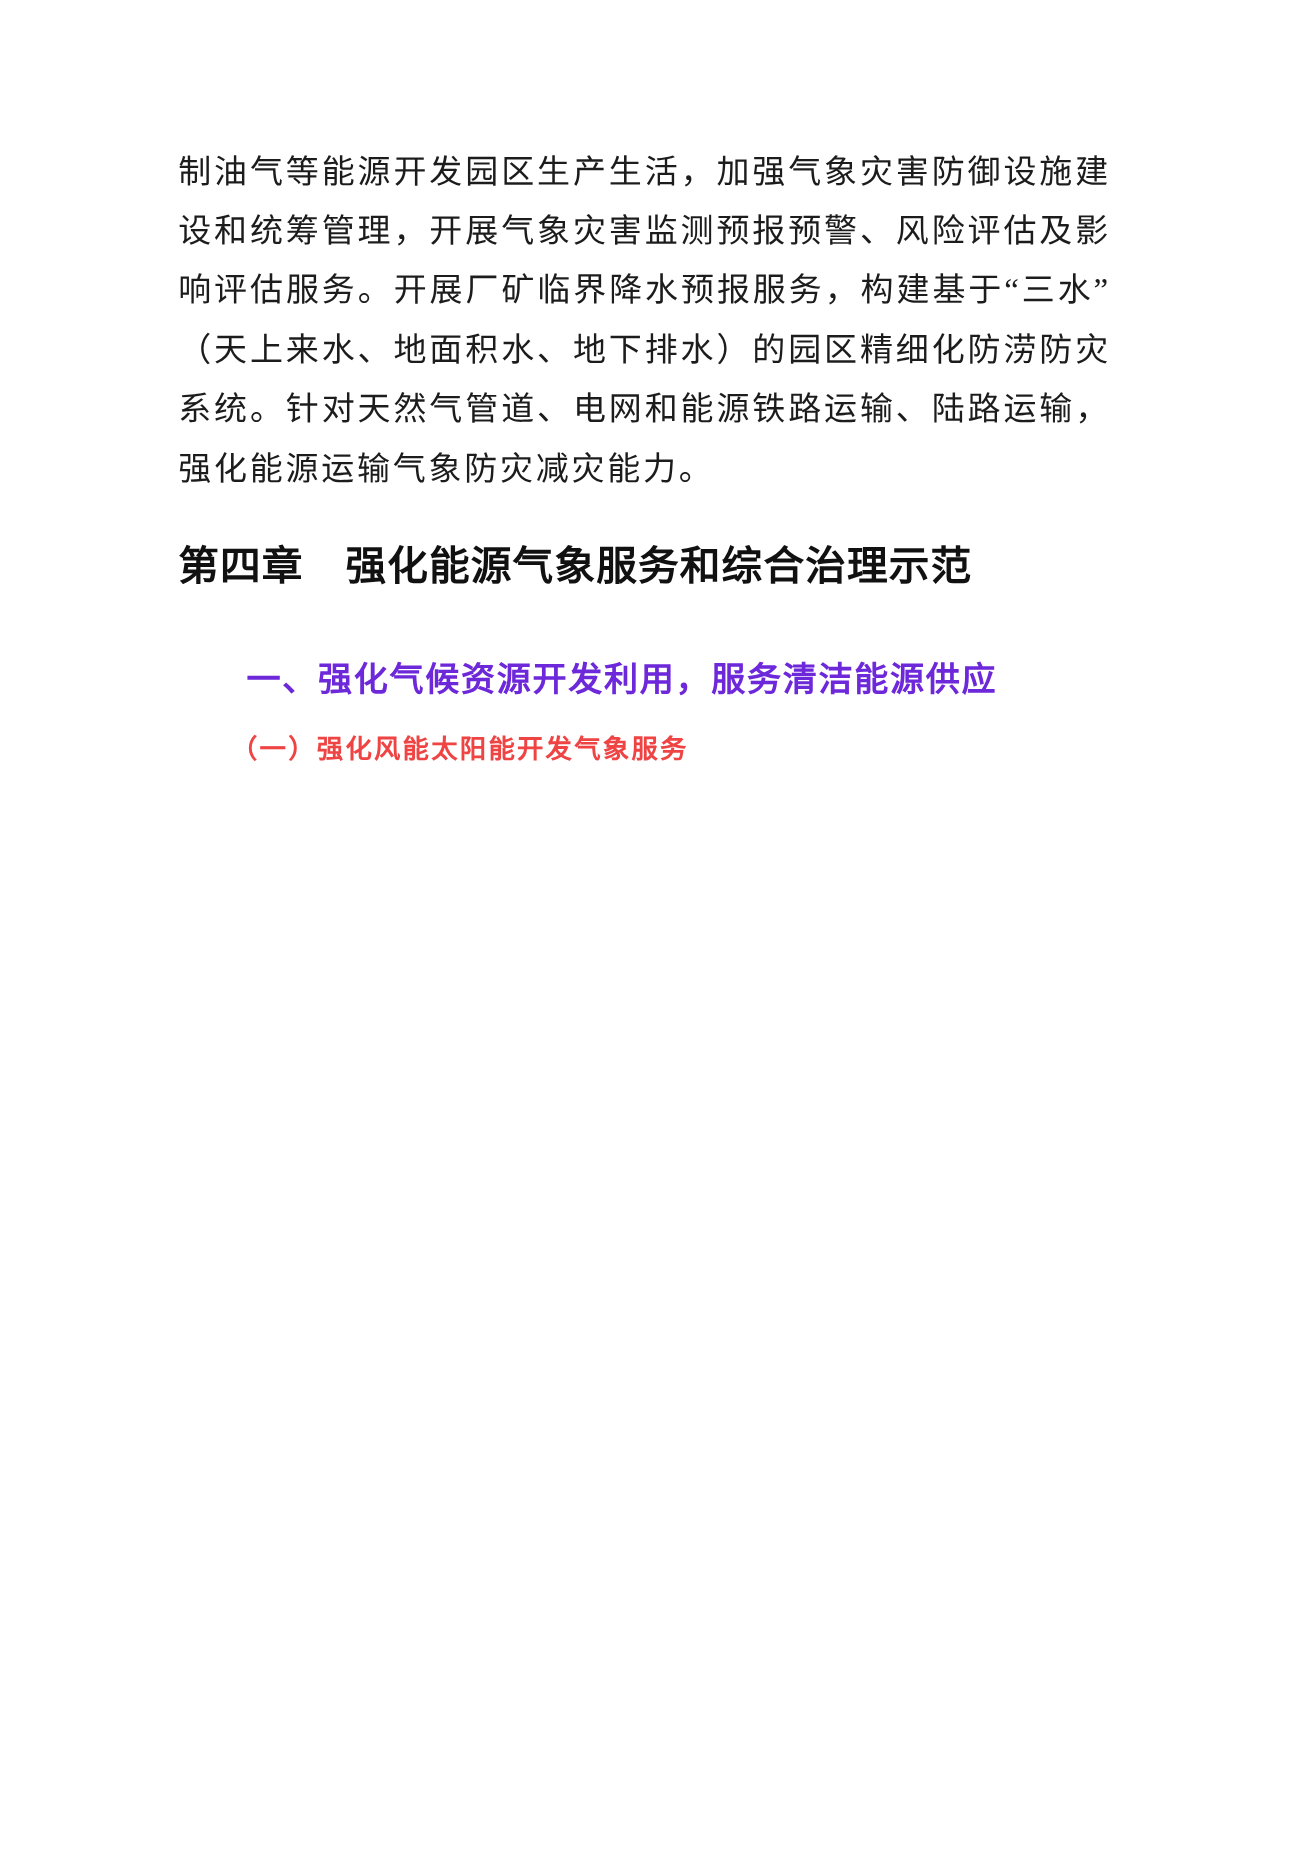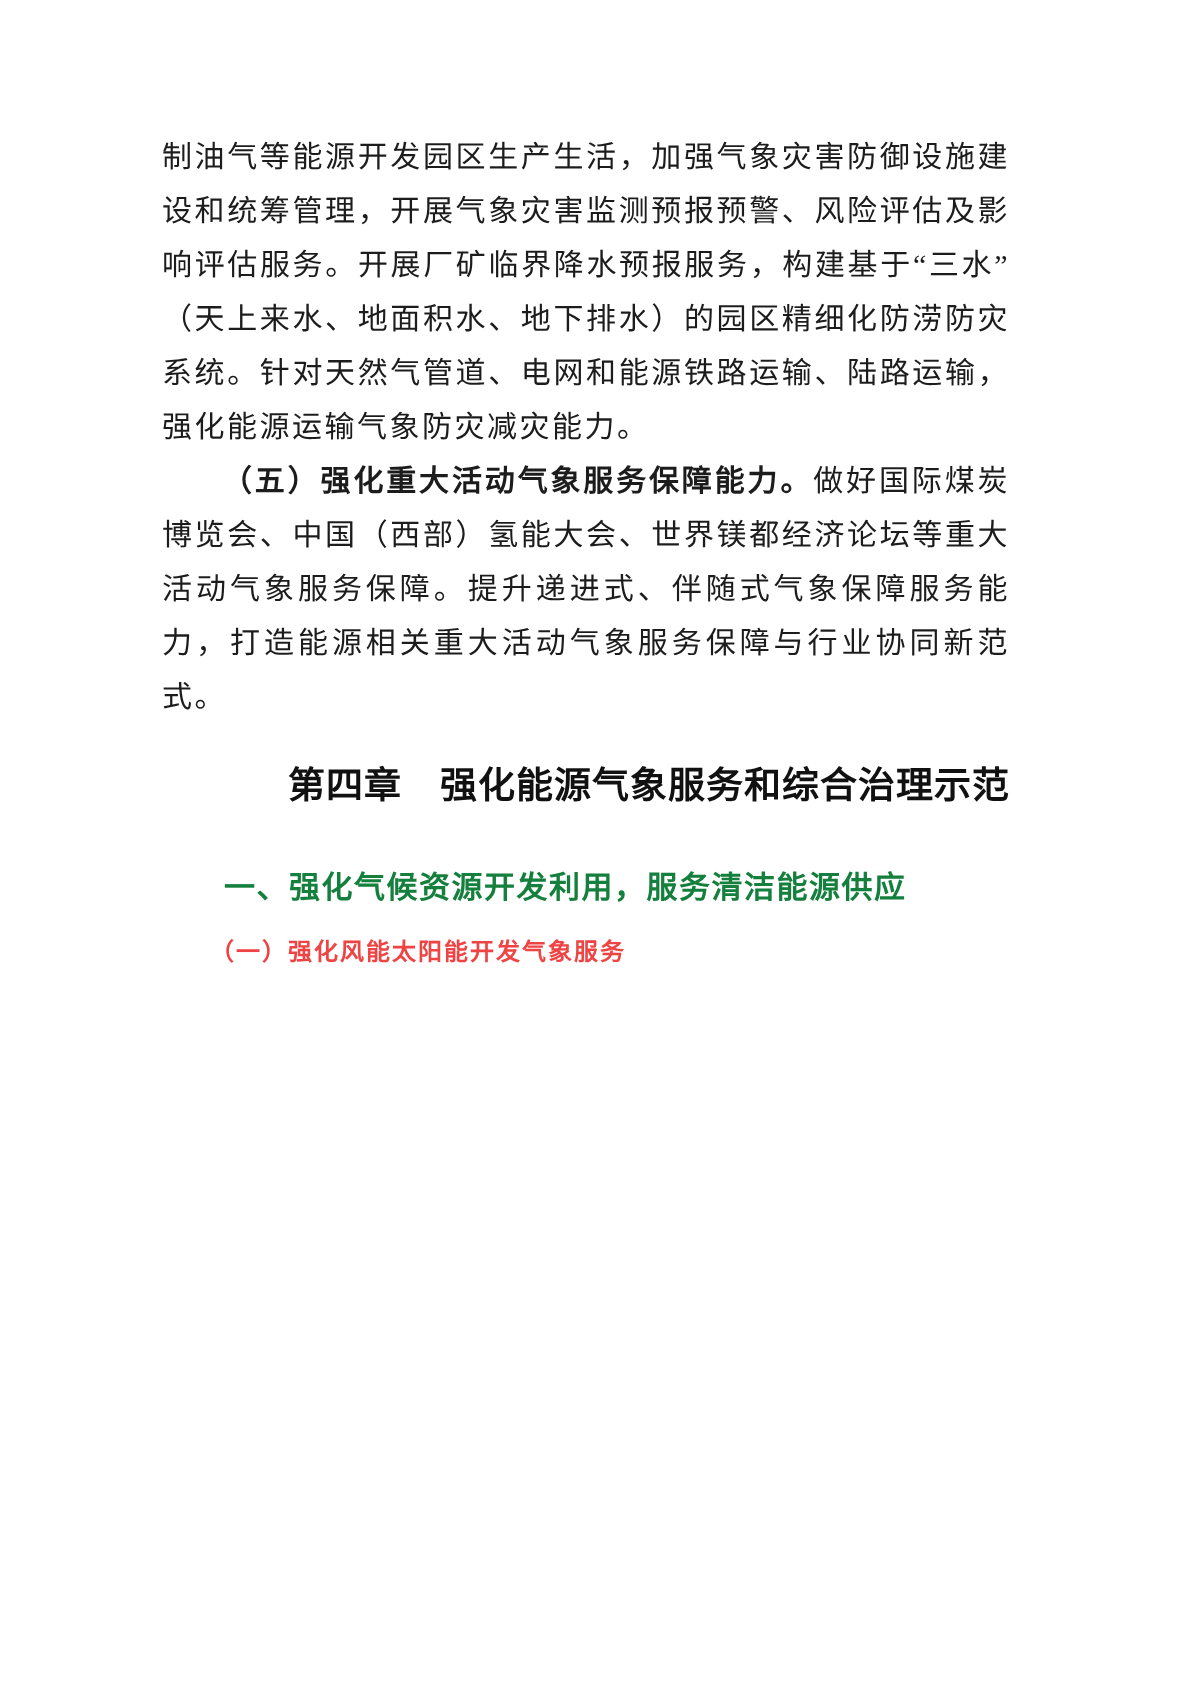--- a/index.html
+++ b/index.html
@@ -30,33 +30,33 @@
     text-align: justify;
     text-justify: inter-ideograph;
   }
   p.indent { text-indent: 2em; }
   .lead { font-weight: 700; }
   h1.chapter {
     margin: 34px 0 46px 0;
     font-size: 37px;
     line-height: 56px;
     font-weight: 700;
-    text-align: right;
+    text-align: left;
     letter-spacing: 1px;
     color: #111111;
   }
   h2.section {
     margin: 0 0 8px 0;
     font-size: 31px;
     line-height: 56px;
     font-weight: 700;
     text-indent: 2em;
     letter-spacing: 1.5px;
     font-family: "Liberation Sans", "DejaVu Sans", sans-serif;
-    color: #15803d;
+    color: #6d28d9;
   }
   h3.subsection {
     margin: 0 0 6px 0;
     font-size: 24px;
     line-height: 56px;
     font-weight: 700;
     text-indent: 2em;
     letter-spacing: 2px;
     color: #ef4444;
   }
@@ -81,21 +81,20 @@
   }
 </style>
 </head>
 <body>
 
 <div class="page">
   <div class="content">
 
     <p class="body">制油气等能源开发园区生产生活，加强气象灾害防御设施建设和统筹管理，开展气象灾害监测预报预警、风险评估及影响评估服务。开展厂矿临界降水预报服务，构建基于“三水”（天上来水、地面积水、地下排水）的园区精细化防涝防灾系统。针对天然气管道、电网和能源铁路运输、陆路运输，强化能源运输气象防灾减灾能力。</p>
 
-    <p class="body indent"><span class="lead">（五）强化重大活动气象服务保障能力。</span><span>做好国际煤炭博览会、中国（西部）氢能大会、世界镁都经济论坛等重大活动气象服务保障。提升递进式、伴随式气象保障服务能力，打造能源相关重大活动气象服务保障与行业协同新范式。</span></p>
 
     <h1 class="chapter">第四章　强化能源气象服务和综合治理示范</h1>
 
     <h2 class="section">一、强化气候资源开发利用，服务清洁能源供应</h2>
 
     <h3 class="subsection">（一）强化风能太阳能开发气象服务</h3>
 
 
 
   </div>

